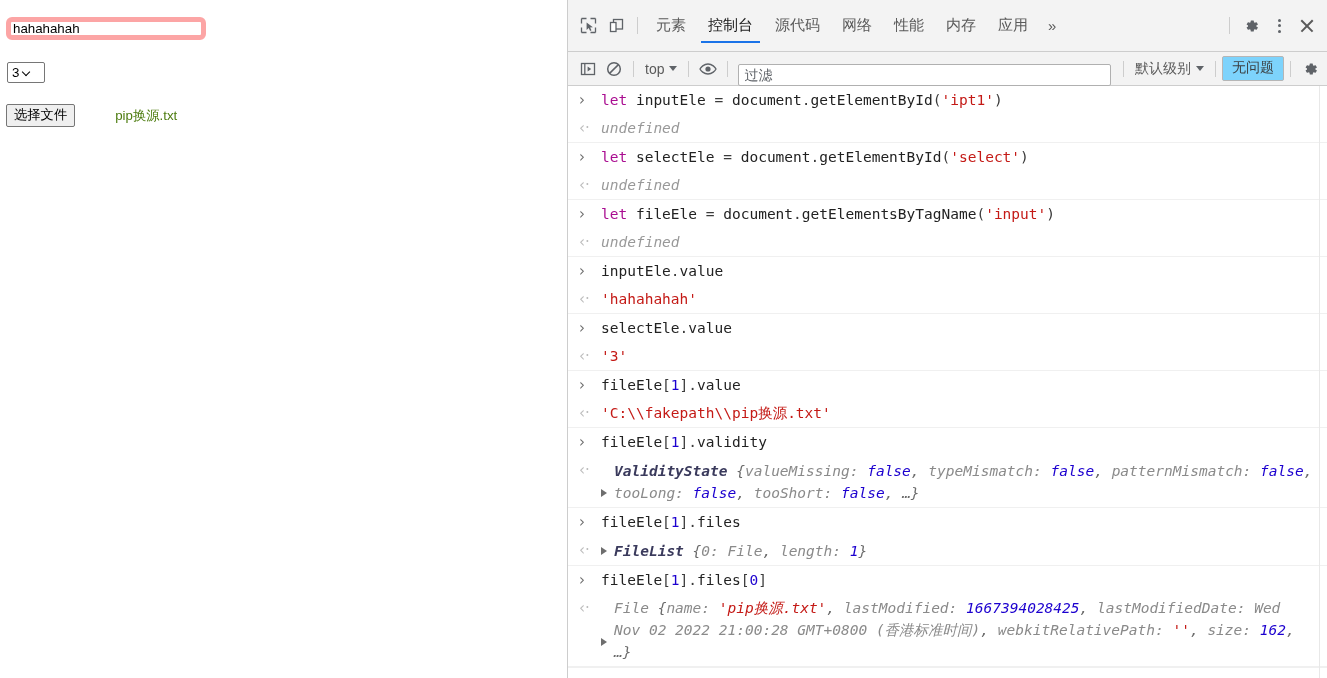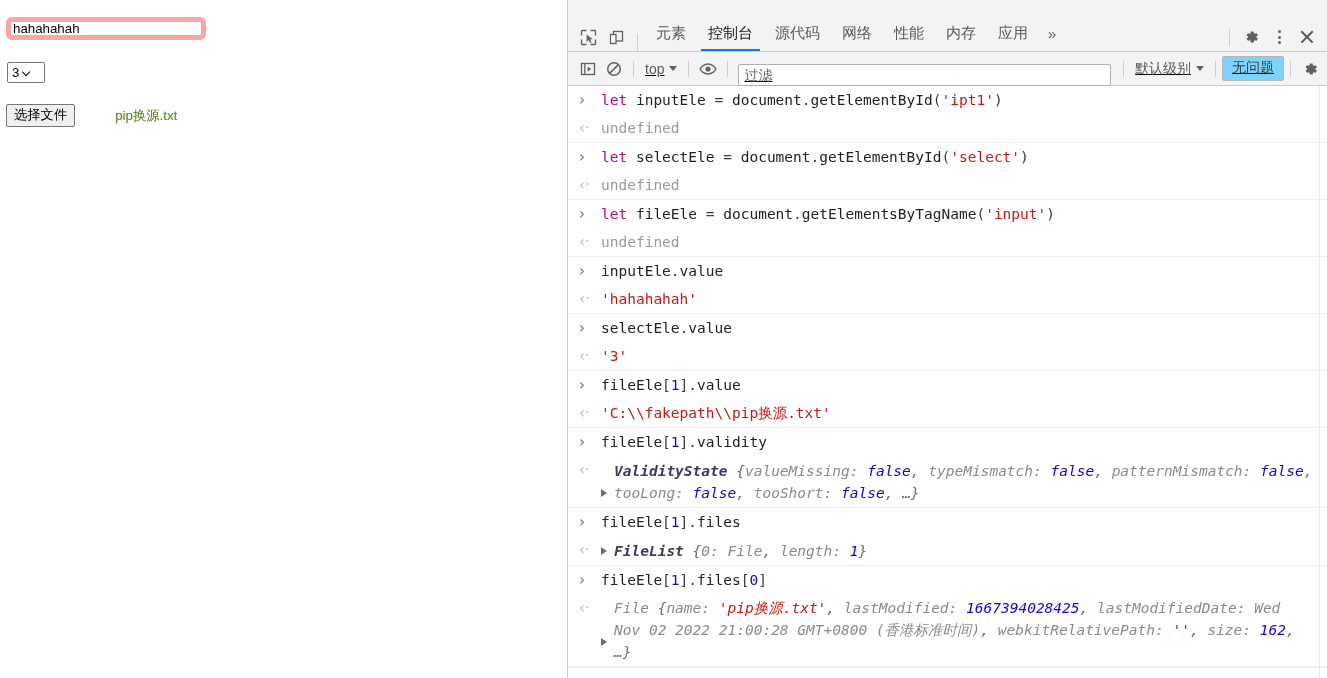--- a/index.html
+++ b/index.html
@@ -84,21 +84,21 @@
     border-left: 1px solid #cdcdcd;
     display: flex; flex-direction: column;
     font-family: "Liberation Sans", sans-serif;
   }
 
   
   #tabbar {
     height: 52px; min-height: 36px;
     background: #f3f3f3;
     border-bottom: 1px solid #cdcdcd;
-    display: flex; align-items: flex-end;
+    display: flex; align-items: center;
     padding: 0 2px 0 6px;
     position: relative;
   }
   .tb-icon-btn {
     width: 28px; height: 28px;
     display: flex; align-items: center; justify-content: center;
     cursor: default; border-radius: 2px;
   }
   .vsep {
     width: 1px; height: 17px; background: #cdcdcd;
@@ -150,21 +150,20 @@
   .closex::before { transform: rotate(45deg); }
   .closex::after { transform: rotate(-45deg); }
 
   
   #console-toolbar {
     height: 34px; min-height: 34px;
     background: #f3f3f3;
     border-bottom: 1px solid #cdcdcd;
     display: flex; align-items: center;
     padding: 0 4px 0 7px;
-    text-decoration: underline;
   }
   .ct-btn {
     width: 26px; height: 26px;
     display: flex; align-items: center; justify-content: center;
     cursor: default;
   }
   .ct-sep { width: 1px; height: 16px; background: #cdcdcd; margin: 0 6px; }
   .ct-drop {
     display: flex; align-items: center; gap: 5px;
     font-size: 14px; color: #5a5a5a;
@@ -234,21 +233,21 @@
     font-family: "DejaVu Sans", sans-serif;
   }
   .log-content { flex: 1; white-space: pre-wrap; word-break: break-word; }
 
   
   .kw    { color: #aa0d91; }
   .plain { color: #222222; }
   .str   { color: #c41a16; }
   .num   { color: #1c00cf; }
   .punct { color: #3b3b3b; }
-  .undef { color: #999999; }
+  .undef { color: #999999; font-style: italic; }
 
   
   .obj-preview { font-style: italic; font-family: "DejaVu Sans Mono", monospace; }
   .obj-ctor { color: #3a3a5c; font-weight: 600; }
   .obj-key  { color: #8a8a8a; }
   .obj-bool { color: #1c00cf; }
   .obj-num  { color: #1c00cf; }
   .obj-str  { color: #c41a16; }
   .obj-punct{ color: #6b6b6b; }
   .obj-gray { color: #8a8a8a; }

